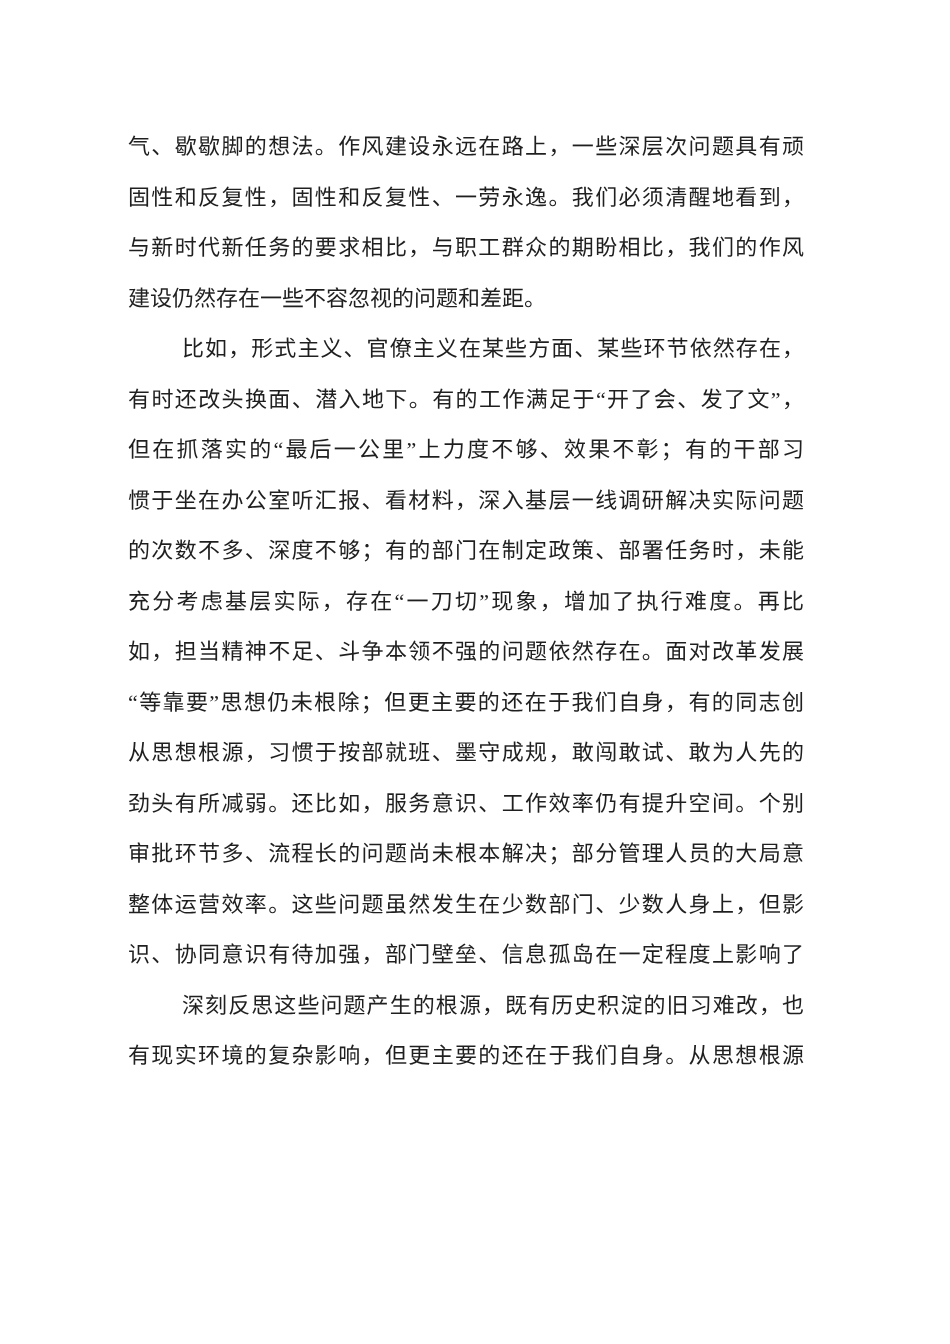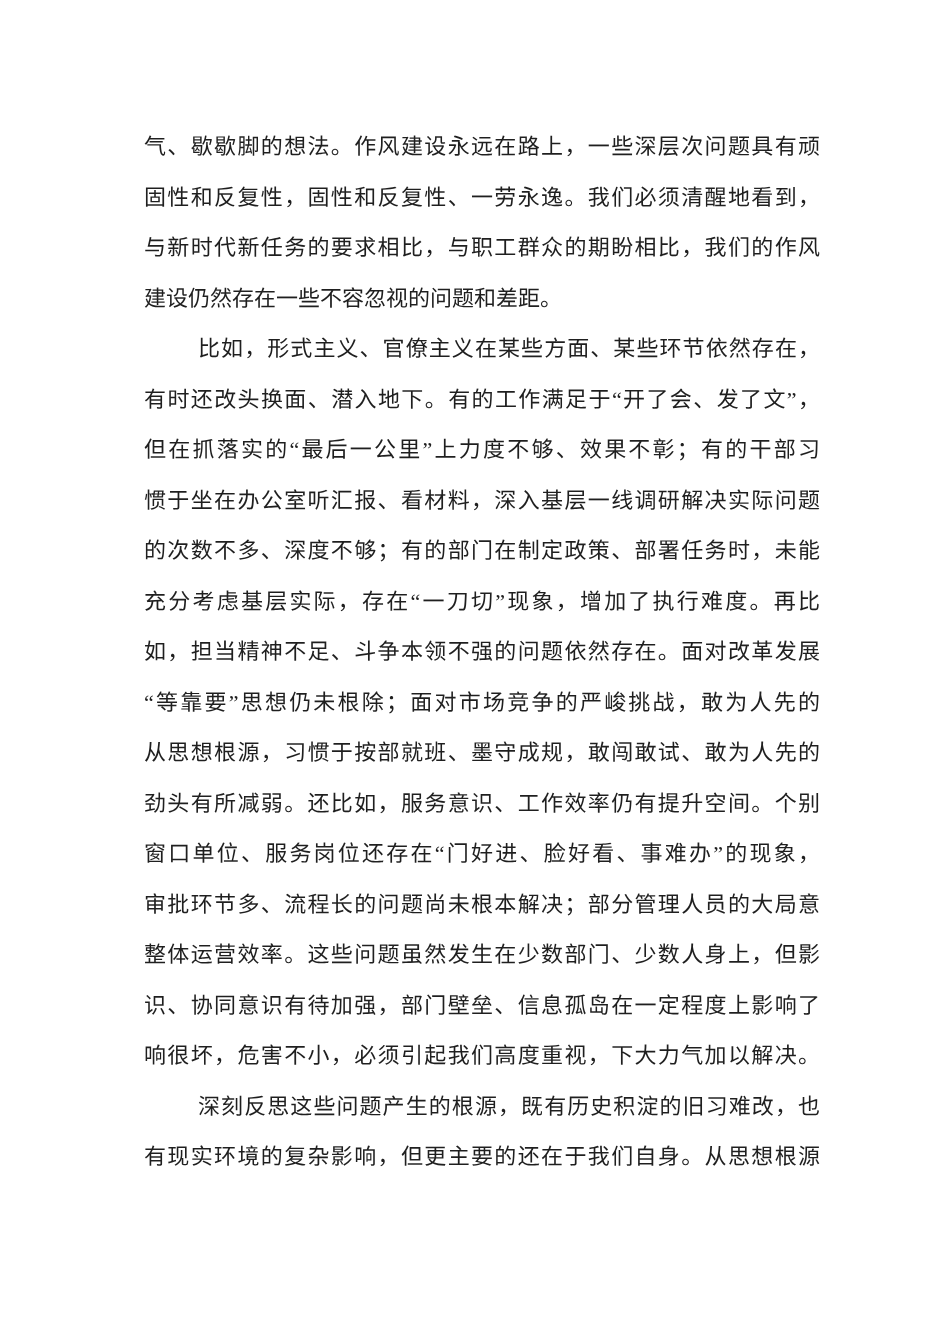--- a/index.html
+++ b/index.html
@@ -9,21 +9,21 @@
   }
   .page-canvas {
     position: relative;
     width: 950px;
     height: 1344px;
     background: #ffffff;
     overflow: hidden;
   }
   .text-block {
     position: absolute;
-    left: 144px;
+    left: 128px;
     top: 122px;
     width: 676px;
     font-family: "Liberation Serif", "DejaVu Serif", serif;
     font-size: 22px;
     font-weight: 400;
     color: #1f1f1f;
   }
   .text-line {
     height: 50.5px;
     line-height: 50.5px;
@@ -48,24 +48,22 @@
       <div class="text-line">固性和反复性，固性和反复性、一劳永逸。我们必须清醒地看到，</div>
       <div class="text-line">与新时代新任务的要求相比，与职工群众的期盼相比，我们的作风</div>
       <div class="text-line no-fill">建设仍然存在一些不容忽视的问题和差距。</div>
       <div class="text-line indent">比如，形式主义、官僚主义在某些方面、某些环节依然存在，</div>
       <div class="text-line">有时还改头换面、潜入地下。有的工作满足于“开了会、发了文”，</div>
       <div class="text-line">但在抓落实的“最后一公里”上力度不够、效果不彰；有的干部习</div>
       <div class="text-line">惯于坐在办公室听汇报、看材料，深入基层一线调研解决实际问题</div>
       <div class="text-line">的次数不多、深度不够；有的部门在制定政策、部署任务时，未能</div>
       <div class="text-line">充分考虑基层实际，存在“一刀切”现象，增加了执行难度。再比</div>
       <div class="text-line">如，担当精神不足、斗争本领不强的问题依然存在。面对改革发展</div>
-      <div class="text-line">“等靠要”思想仍未根除；面对市场竞争的严峻挑战，敢为人先的</div>
+      <div class="text-line">“等靠要”思想仍未根除；但更主要的还在于我们自身，有的同志创</div>
       <div class="text-line">从思想根源，习惯于按部就班、墨守成规，敢闯敢试、敢为人先的</div>
       <div class="text-line">劲头有所减弱。还比如，服务意识、工作效率仍有提升空间。个别</div>
-      <div class="text-line">窗口单位、服务岗位还存在“门好进、脸好看、事难办”的现象，</div>
       <div class="text-line">审批环节多、流程长的问题尚未根本解决；部分管理人员的大局意</div>
       <div class="text-line">整体运营效率。这些问题虽然发生在少数部门、少数人身上，但影</div>
       <div class="text-line">识、协同意识有待加强，部门壁垒、信息孤岛在一定程度上影响了</div>
-      <div class="text-line">响很坏，危害不小，必须引起我们高度重视，下大力气加以解决。</div>
       <div class="text-line indent">深刻反思这些问题产生的根源，既有历史积淀的旧习难改，也</div>
       <div class="text-line">有现实环境的复杂影响，但更主要的还在于我们自身。从思想根源</div>
     </div>
 </div>
 
 </body></html>

